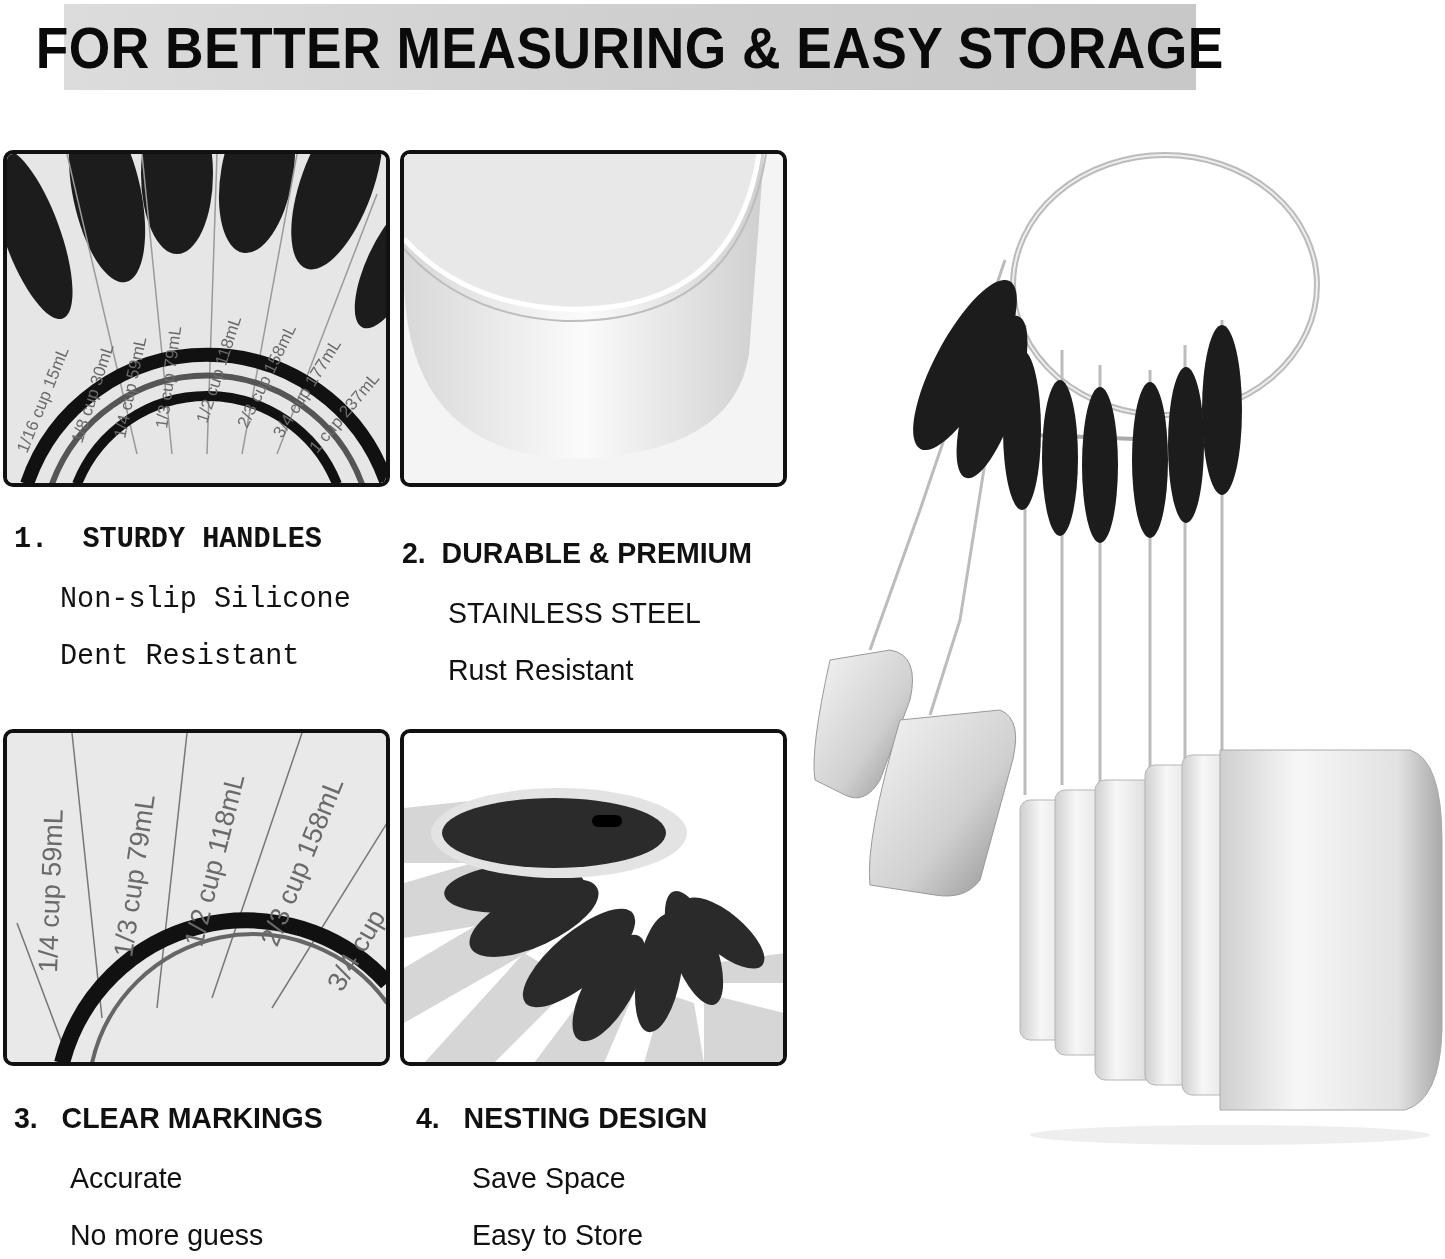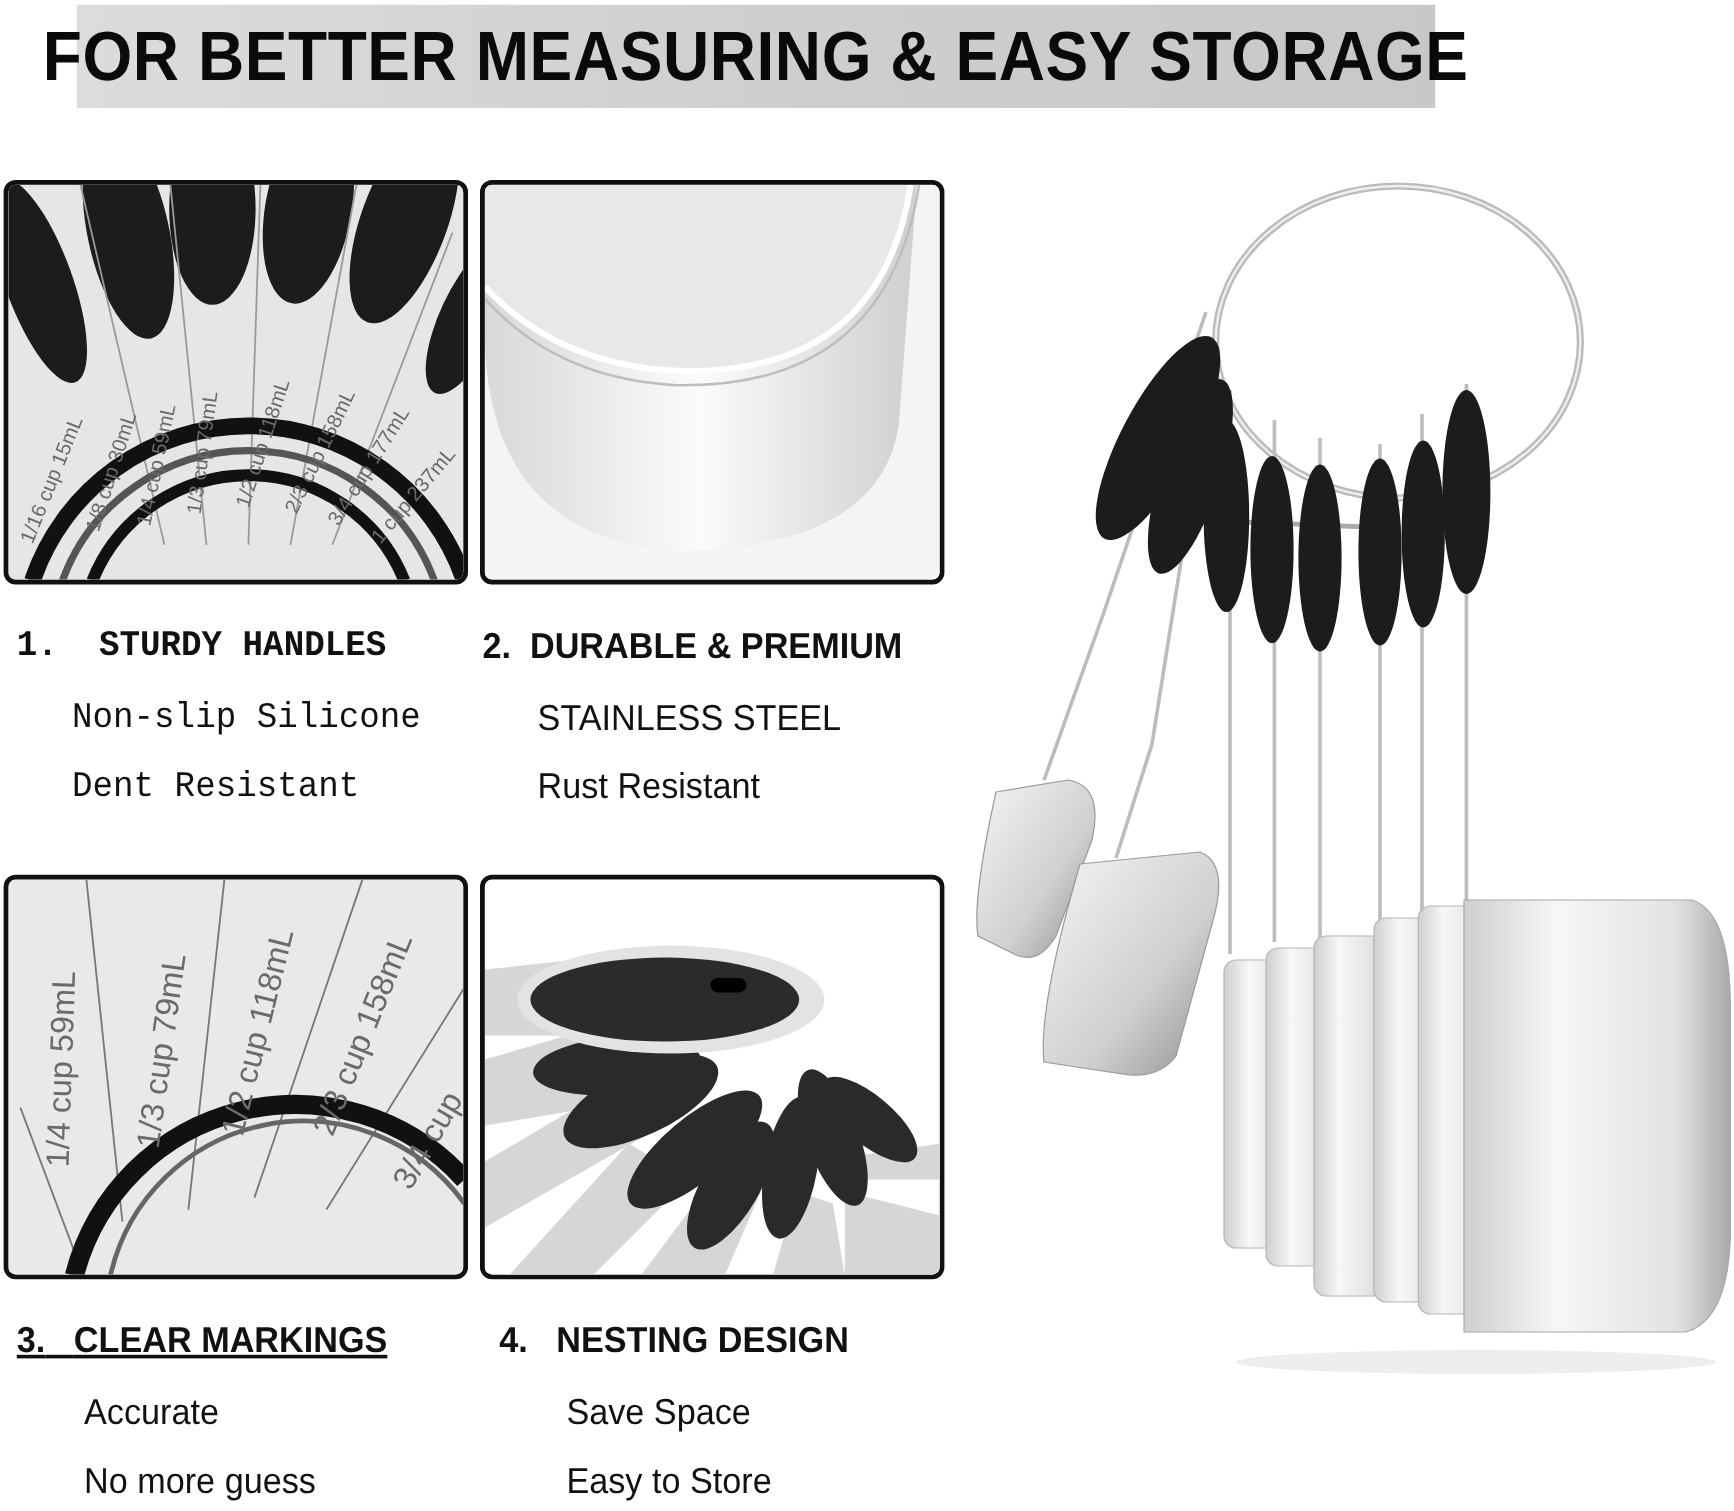--- a/index.html
+++ b/index.html
@@ -76,21 +76,21 @@
     <path d="M 0 85 Q 60 150 160 155 Q 330 160 355 0" fill="none" stroke="#fff" stroke-width="5"></path>
     <path d="M 0 95 Q 60 162 160 167 Q 335 170 362 0" fill="none" stroke="#bdbdbd" stroke-width="2"></path>
   </svg>
 </div>
 
 <div class="feature" style="left:14px;top:522px;font-family:Liberation Mono, monospace;">
   <div class="f-title"><span>1.</span>&nbsp; <span>STURDY HANDLES</span></div>
   <div class="f-line" style="left:46px;top:60px;">Non-slip Silicone</div>
   <div class="f-line" style="left:46px;top:117px;">Dent Resistant</div>
 </div>
-<div class="feature" style="left:402px;top:522px;">
+<div class="feature" style="left:402px;top:536px;">
   <div class="f-title"><span>2.</span>&nbsp; <span>DURABLE &amp; PREMIUM</span></div>
   <div class="f-line" style="left:46px;top:60px;">STAINLESS STEEL</div>
   <div class="f-line" style="left:46px;top:117px;">Rust Resistant</div>
 </div>
 
 <div class="panel p3">
   <svg width="380" height="330" viewBox="0 0 380 330">
     <rect width="380" height="330" fill="#e9e9e9"></rect>
     <g stroke="#777" stroke-width="1.5">
       <line x1="65" y1="0" x2="95" y2="285"></line>
@@ -134,21 +134,21 @@
       <ellipse cx="290" cy="215" rx="60" ry="22" transform="rotate(-110 290 215)"></ellipse>
       <ellipse cx="320" cy="200" rx="50" ry="20" transform="rotate(-140 320 200)"></ellipse>
       <ellipse cx="110" cy="155" rx="70" ry="24" transform="rotate(-5 110 155)"></ellipse>
     </g>
     <ellipse cx="155" cy="100" rx="128" ry="45" fill="#e3e3e3"></ellipse>
     <ellipse cx="150" cy="100" rx="112" ry="35" fill="#2b2b2b"></ellipse>
     <rect x="188" y="82" width="30" height="12" rx="6" fill="#000"></rect>
   </svg>
 </div>
 
-<div class="feature" style="left:14px;top:1101px;text-decoration:underline;">
+<div class="feature" style="left:14px;top:1101px;">
   <div class="f-title"><span>3.</span>&nbsp;&nbsp; <span>CLEAR MARKINGS</span></div>
   <div class="f-line" style="left:56px;top:60px;">Accurate</div>
   <div class="f-line" style="left:56px;top:117px;">No more guess</div>
 </div>
 <div class="feature" style="left:416px;top:1101px;">
   <div class="f-title"><span>4.</span>&nbsp;&nbsp; <span>NESTING DESIGN</span></div>
   <div class="f-line" style="left:56px;top:60px;">Save Space</div>
   <div class="f-line" style="left:56px;top:117px;">Easy to Store</div>
 </div>
 

